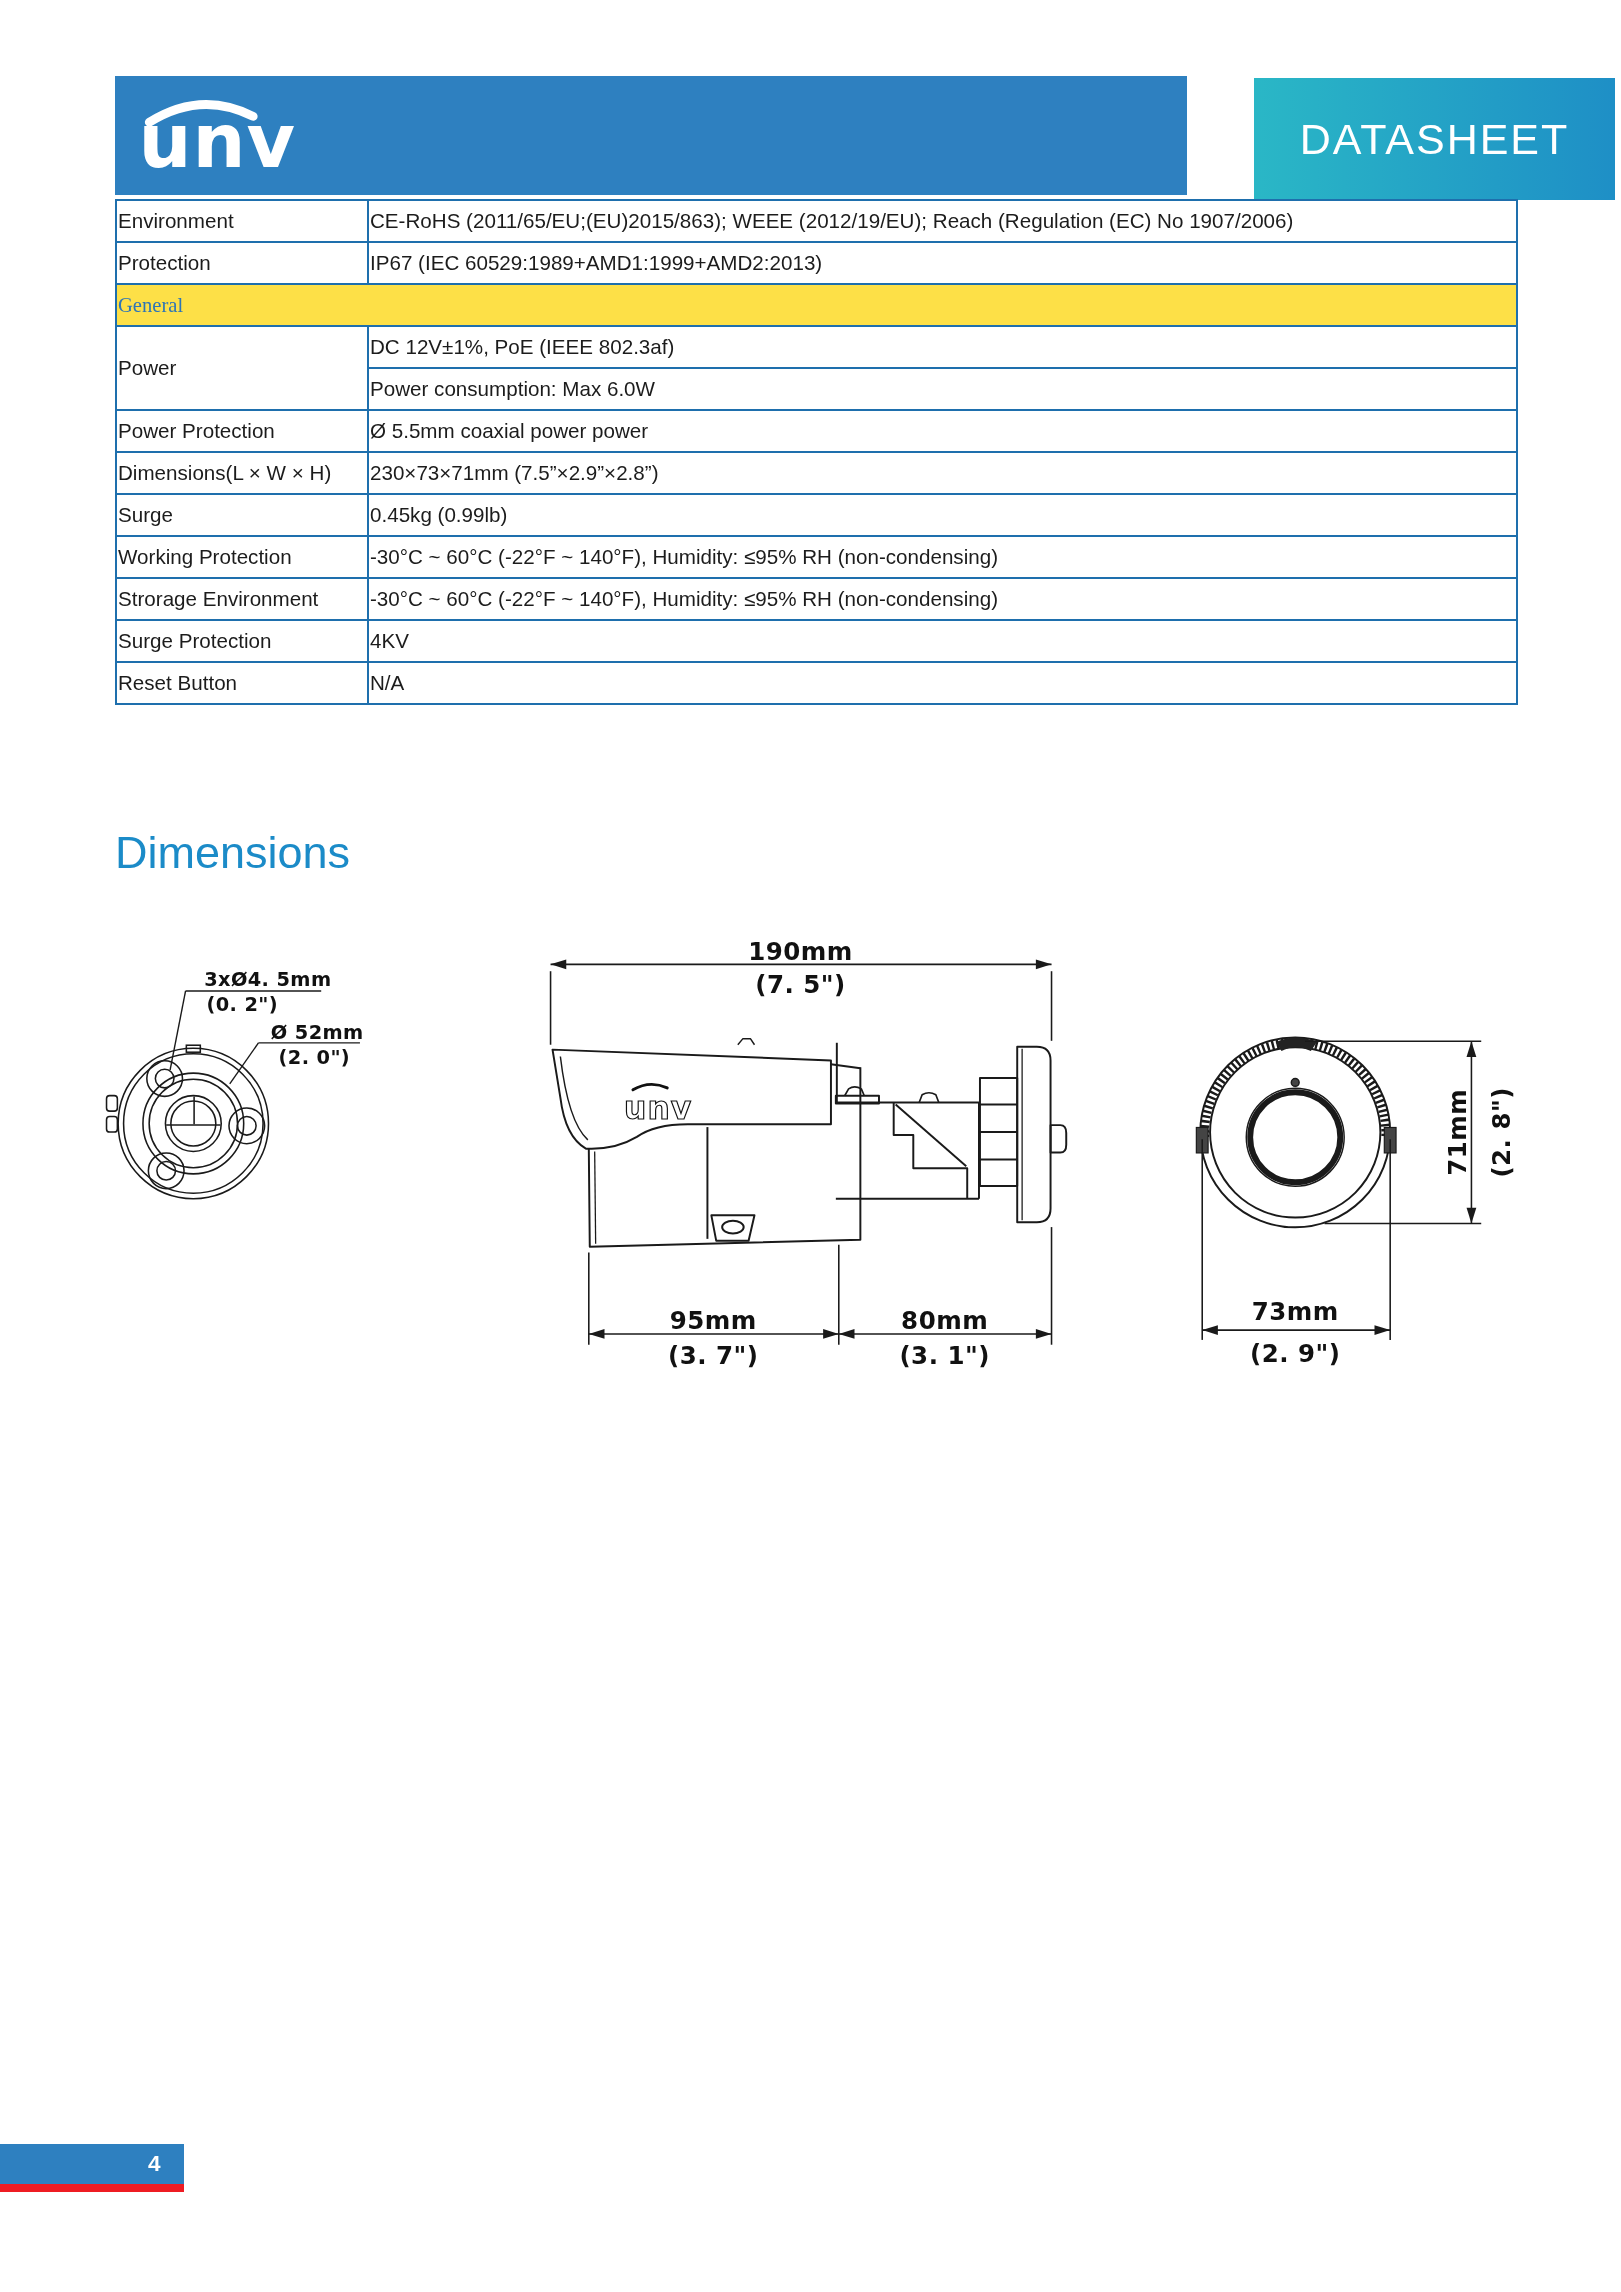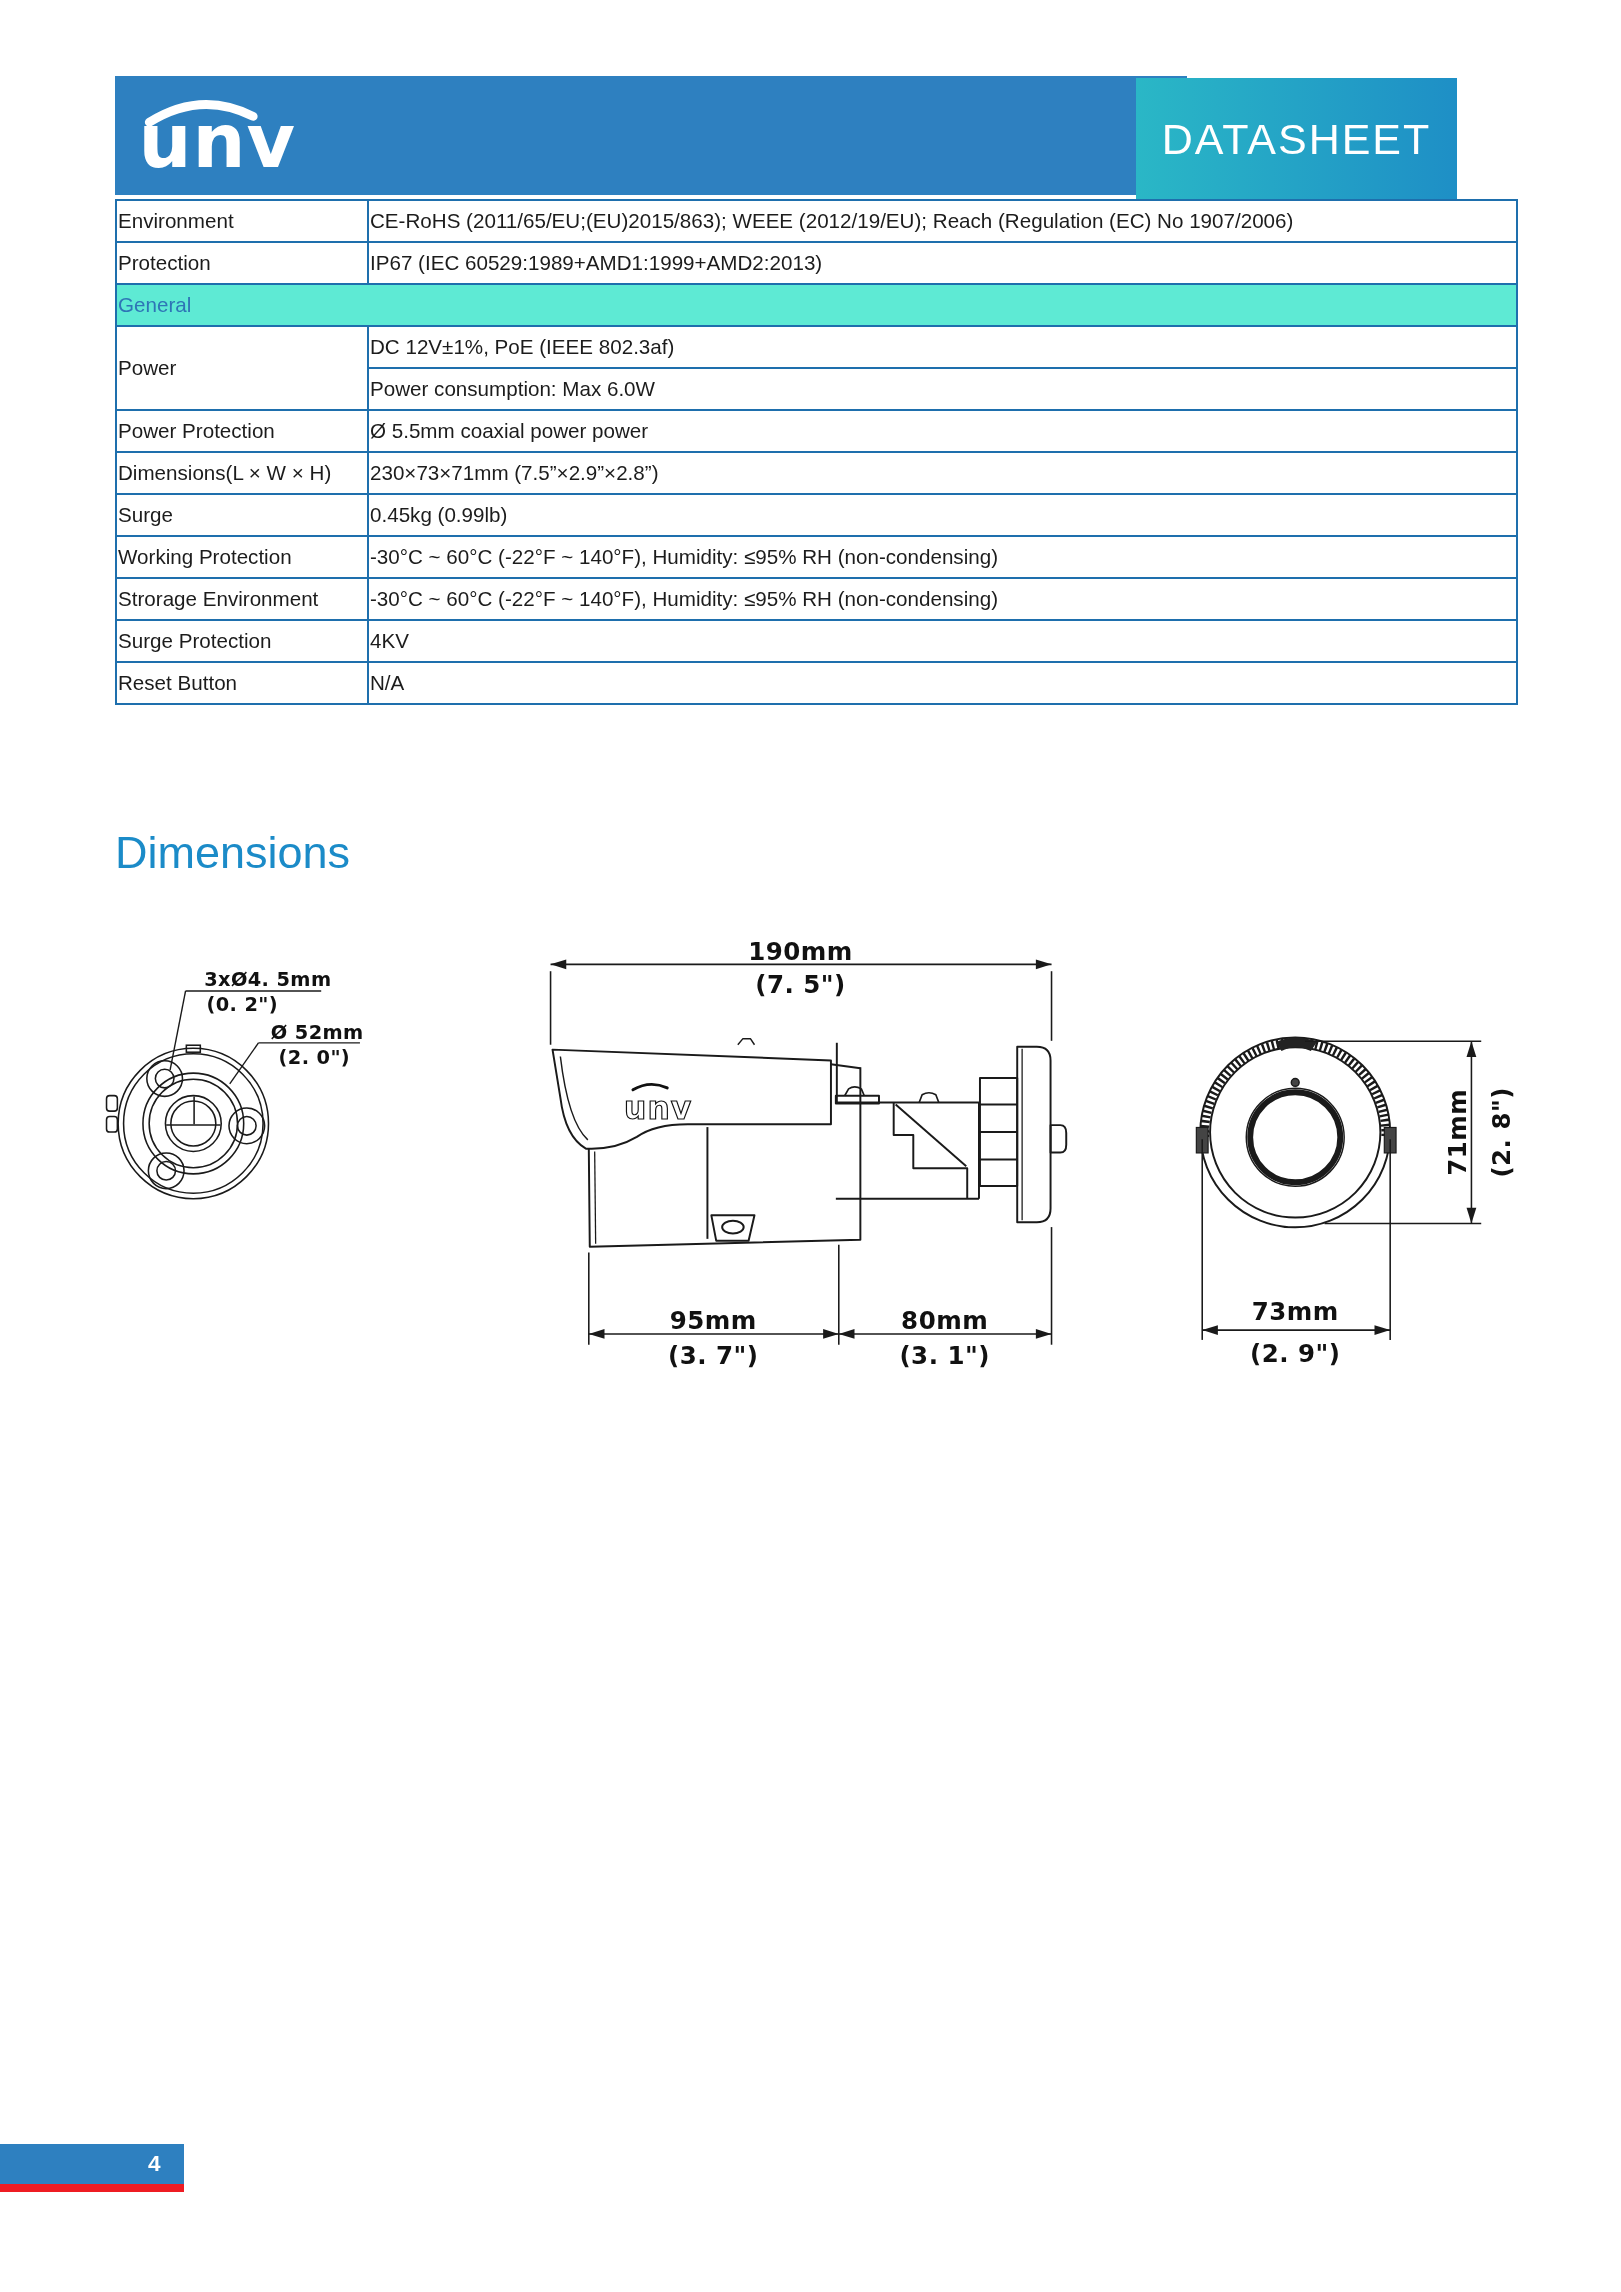--- a/index.html
+++ b/index.html
@@ -6,38 +6,38 @@
   .page{
     position:relative;width:1621px;height:2293px;background:#ffffff;
     font-family:"Liberation Sans",sans-serif;overflow:hidden;
   }
   
   .header-bar{
     position:absolute;left:115px;top:76px;width:1072px;height:119px;
     background:#2e80c0;
   }
   .banner-box{
-    position:absolute;left:1136px;top:78px;width:321px;height:122px;
+    position:absolute;left:1254px;top:78px;width:361px;height:122px;
     background:linear-gradient(to right,#2ab7c6,#1e8fc6);
     display:flex;align-items:center;justify-content:center;
     color:#ffffff;font-size:43px;letter-spacing:2px;font-weight:400;
   }
   
   table.spec{
     position:absolute;left:115px;top:199px;width:1403px;
     border-collapse:collapse;table-layout:fixed;
     font-size:20.6px;color:#1c1c1c;
   }
   table.spec td{
     border:2px solid #1e6fad;height:40px;padding:0 1px;
     vertical-align:middle;background:#ffffff;
     white-space:nowrap;overflow:hidden;
   }
   table.spec td.section-cell{
-    background:#5eead4;color:#2e75b6;
+    background:#fde047;color:#2e75b6;font-family:Liberation Serif, serif;
   }
   
   .dim-heading{
     position:absolute;left:115px;top:779px;
     font-size:45px;color:#1b8bc8;font-weight:400;margin-top:48px;
   }
   
   .drawing{position:absolute;}
   .dim-text{font-family:"DejaVu Sans",sans-serif;font-weight:bold;font-size:25px;fill:#111;letter-spacing:0.5px;}
   

